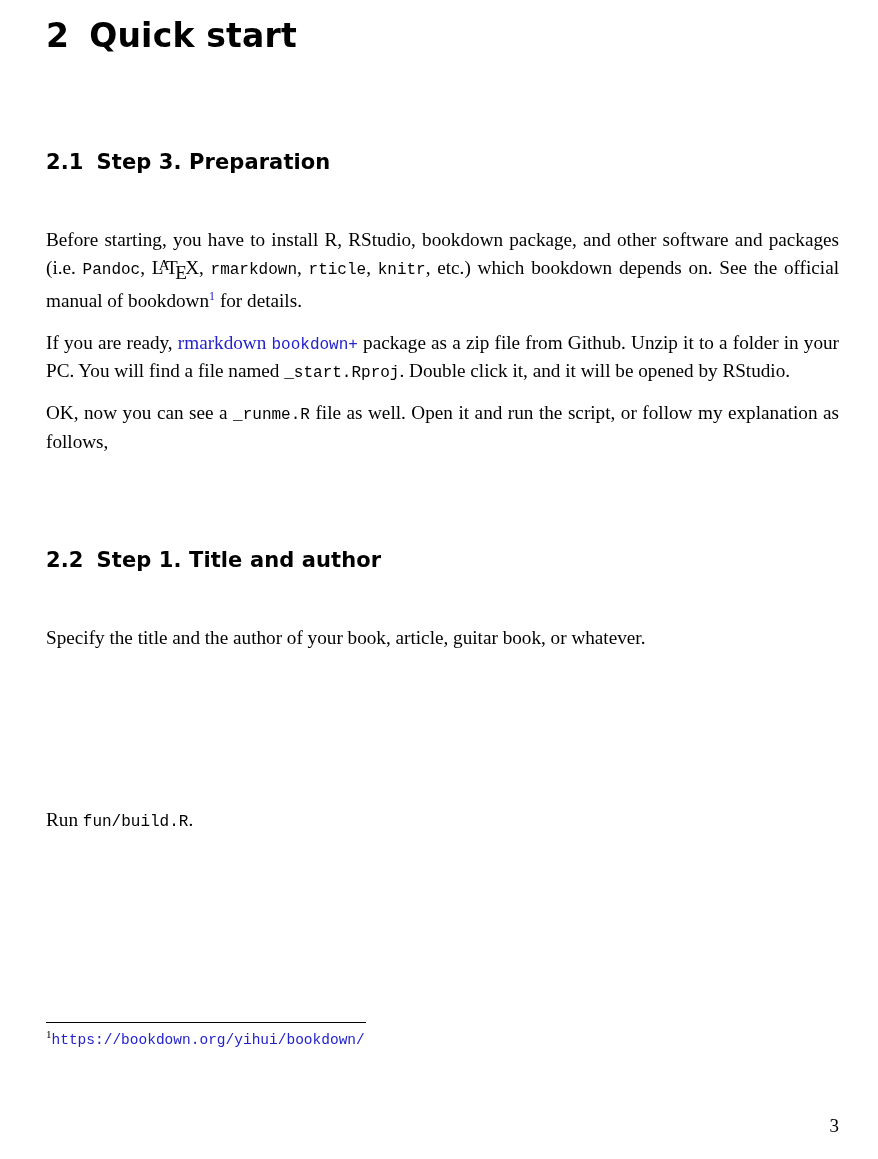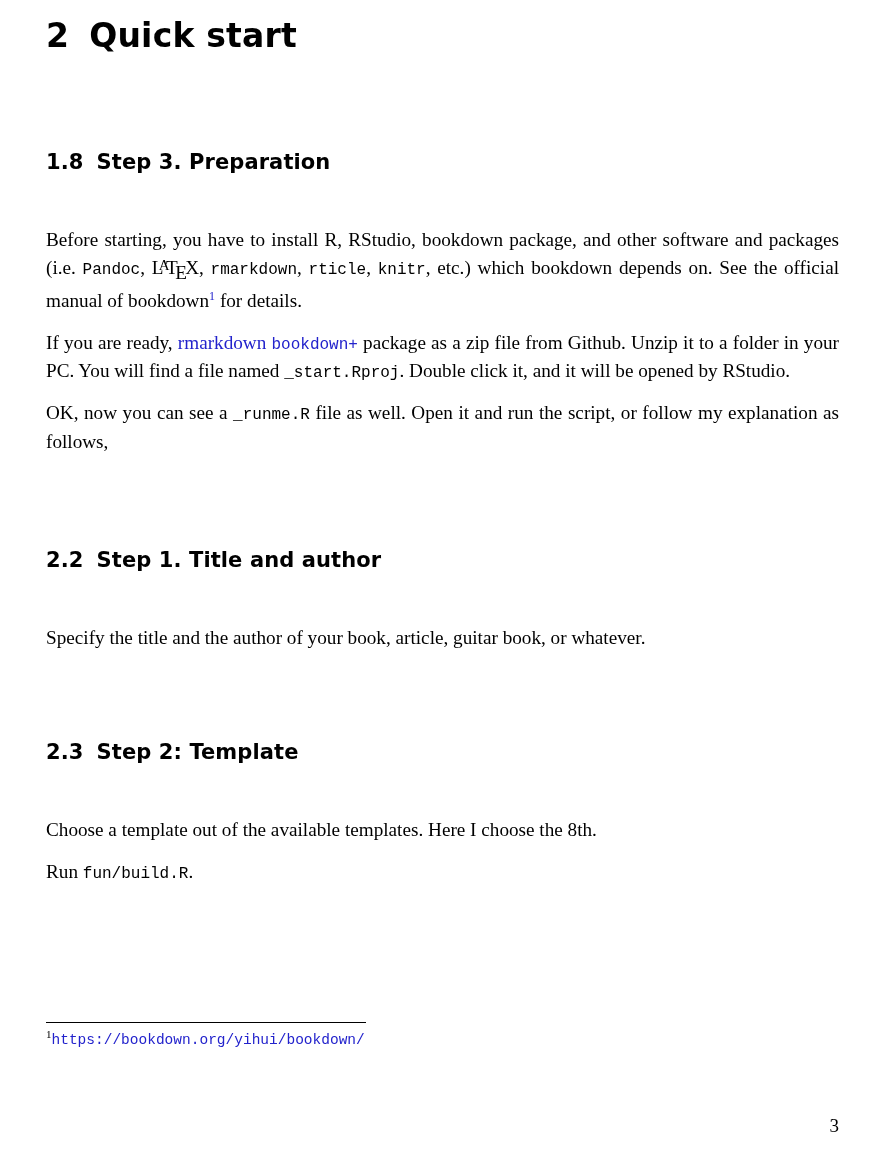--- a/index.html
+++ b/index.html
@@ -131,21 +131,21 @@
 
   <div class="content">
 
     <h1 class="chapter-title">
       <span class="num">2</span><span>Quick start</span>
     </h1>
 
     <div class="sp-after-h1"></div>
 
     <h2 class="section-title">
-      <span class="num">1.8</span><span>Step 3.  Preparation</span>
+      <span class="num">2.1</span><span>Step 3.  Preparation</span>
     </h2>
 
     <div class="sp-after-h2"></div>
 
     <p class="body-text"><span>Before starting, you have to install R, RStudio, bookdown package, and other software and packages (i.e. </span><span class="mono">Pandoc</span><span>, </span><span class="latex">L<span class="a">A</span><span class="t">T</span><span class="e">E</span>X</span><span>, </span><span class="mono">rmarkdown</span><span>, </span><span class="mono">rticle</span><span>, </span><span class="mono">knitr</span><span>, etc.)  which bookdown depends on. See the official manual of bookdown</span><sup class="fnmark"><a href="#fn1" class="link">1</a></sup><span> for details.</span></p>
 
     <div class="sp-par"></div>
 
     <p class="body-text"><span>If you are ready, </span><a href="#" class="link"><span>rmarkdown </span><span class="mono">bookdown+</span></a><span> package as a zip file from Github. Unzip it to a folder in your PC. You will find a file named </span><span class="mono">_start.Rproj</span><span>. Double click it, and it will be opened by RStudio.</span></p>
 
@@ -158,27 +158,23 @@
     <h2 class="section-title">
       <span class="num">2.2</span><span>Step 1.  Title and author</span>
     </h2>
 
     <div class="sp-after-h2"></div>
 
     <p class="body-text">Specify the title and the author of your book, article, guitar book, or whatever.</p>
 
     <div class="sp-section2"></div>
 
-    <h2 class="section-title">
-      <span class="num">2.3</span><span>Step 2:  Template</span>
-    </h2>
 
     <div class="sp-after-h2"></div>
 
-    <p class="body-text">Choose a template out of the available templates.  Here I choose the 8th.</p>
 
     <div class="sp-par"></div>
 
     <p class="body-text"><span>Run </span><span class="mono">fun/build.R</span><span>.</span></p>
 
   </div>
 
   <div class="footnote-area">
     <div class="footnote-rule"></div>
     <div class="footnote-text" id="fn1"><span class="fn-num">1</span><a href="#" class="fn-url">https://bookdown.org/yihui/bookdown/</a></div>

